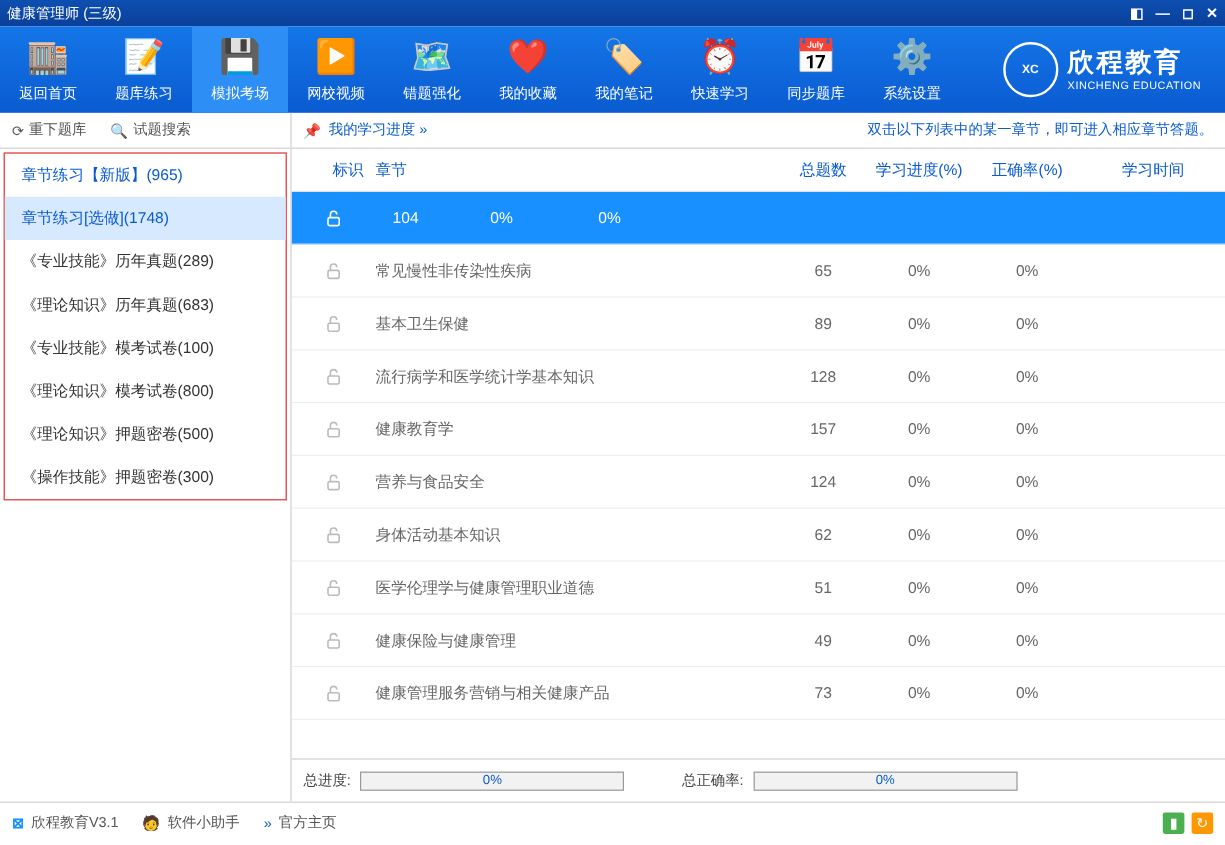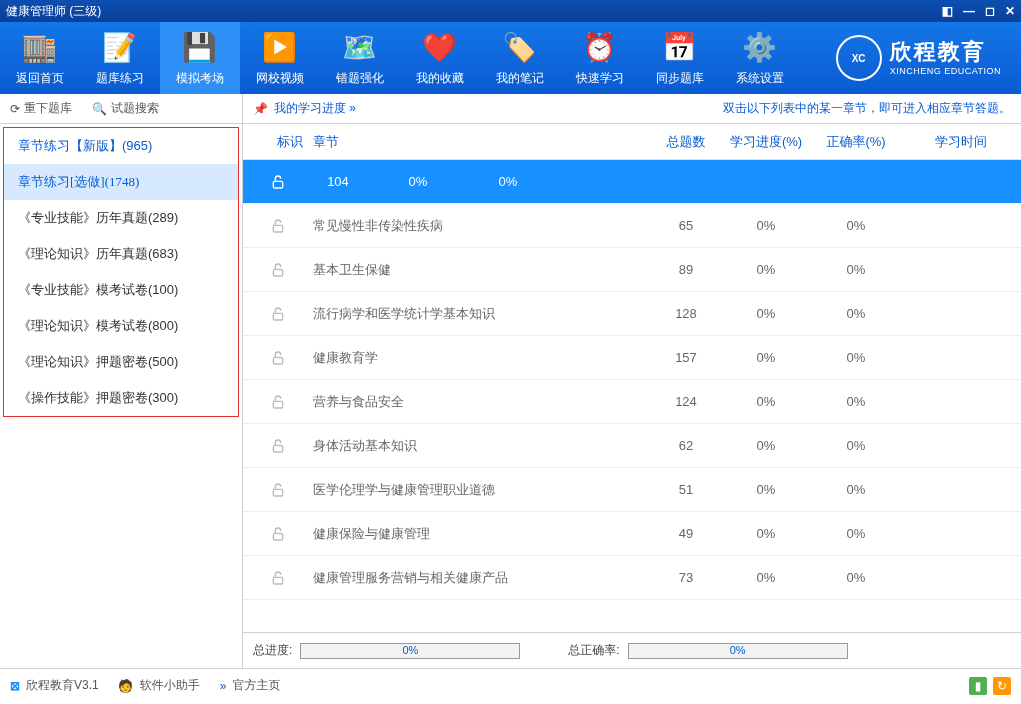--- a/index.html
+++ b/index.html
@@ -16,21 +16,21 @@
 .brand .btxt { display: flex; flex-direction: column; line-height: 1.2; }
 .brand .btxt .cn { font-size: 22px; font-weight: bold; letter-spacing: 2px; }
 .brand .btxt .en { font-size: 9px; letter-spacing: 0.5px; }
 .main { display: flex; height: 574px; }
 .sidebar { width: 243px; border-right: 1px solid #d0d0d0; display: flex; flex-direction: column; }
 .side-header { height: 30px; border-bottom: 1px solid #d0d0d0; display: flex; align-items: center; font-size: 12px; color: #555; }
 .side-header .sh-item { display: flex; align-items: center; gap: 4px; padding: 0 10px; cursor: pointer; }
 .red-box { border: 1px solid #e23030; margin: 3px; flex: 0 0 auto; }
 .side-list .sitem { height: 36px; display: flex; align-items: center; padding-left: 14px; font-size: 13px; color: #333; cursor: pointer; }
 .side-list .sitem.link { color: #0a5bd0; }
-.side-list .sitem.sel { background: #d6e9ff; color: #0a5bd0; font-family: Liberation Serif, serif; }
+.side-list .sitem.sel { background: #d6e9ff; color: #0a5bd0; }
 .content { flex: 1; display: flex; flex-direction: column; }
 .content-header { height: 30px; border-bottom: 1px solid #d0d0d0; display: flex; align-items: center; font-size: 12px; color: #555; padding: 0 10px; justify-content: space-between; }
 .content-header .left { display: flex; align-items: center; gap: 6px; }
 .hint { color: #0a5bd0; font-size: 12px; }
 .table-head { height: 36px; display: flex; align-items: center; font-size: 13px; color: #0a5bd0; border-bottom: 1px solid #e0e0e0; padding-left: 10px; }
 .col-flag { width: 50px; text-align: right; }
 .col-chap { flex: 1; padding-left: 10px; }
 .col-total { width: 70px; text-align: center; }
 .col-prog { width: 90px; text-align: center; }
 .col-acc { width: 90px; text-align: center; }

